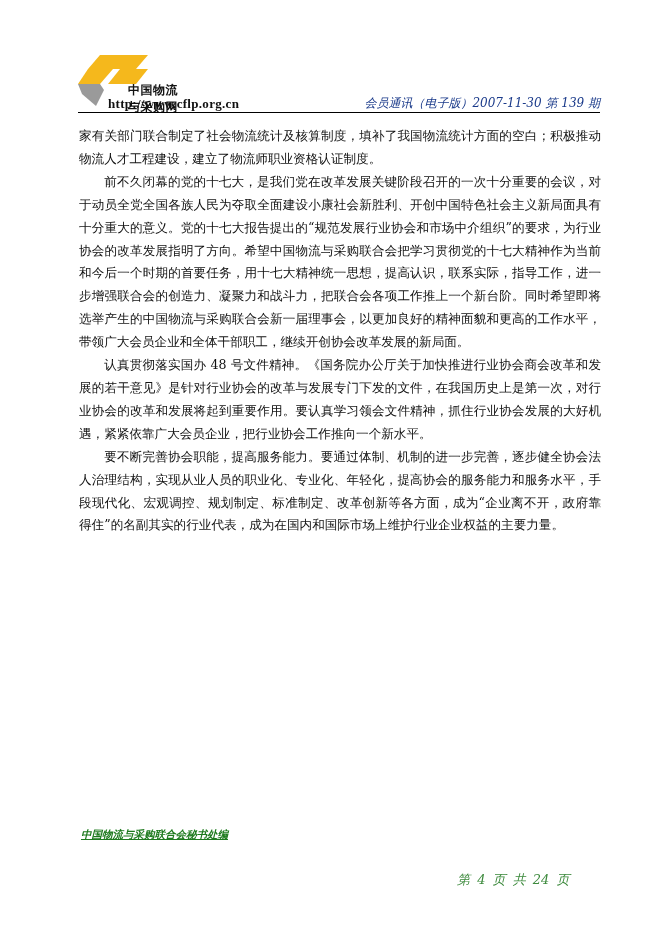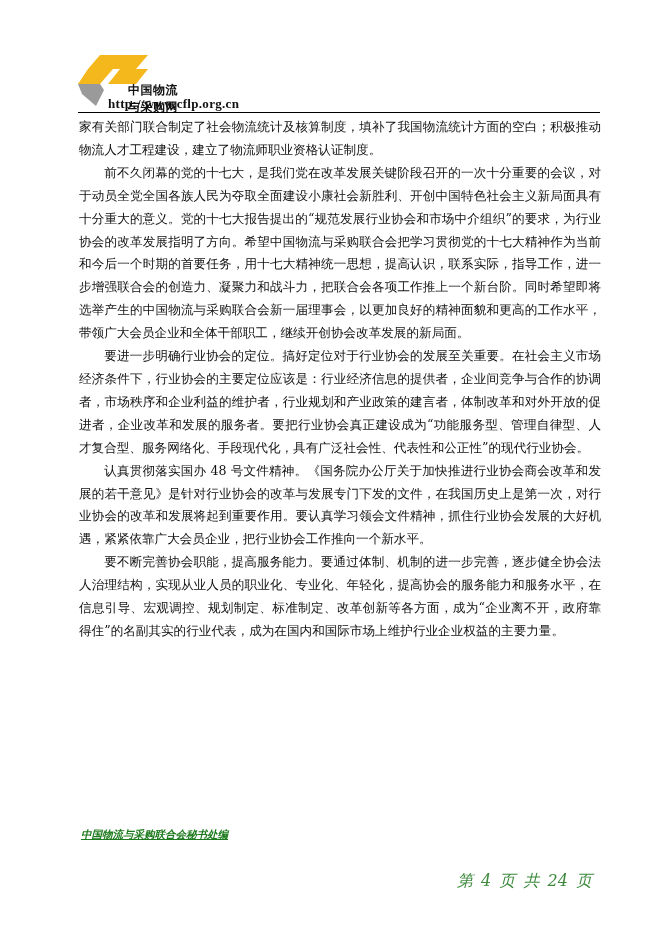--- a/index.html
+++ b/index.html
@@ -7,48 +7,48 @@
            font-family: "DejaVu Serif", "Liberation Serif", serif; color: #111; }
     .header { position: absolute; left: 78px; top: 52px; width: 522px; height: 60px; }
     .logo { position: absolute; left: 0; top: 0; width: 110px; height: 55px; }
     .logo-cn { position: absolute; left: 50px; top: 30px; font-family: Liberation Mono, monospace;
                font-weight: bold; font-size: 12px; color: #111; letter-spacing: 0.5px; }
     .logo-url { position: absolute; left: 30px; top: 44px; font-family: Liberation Serif, serif;
                 font-weight: bold; font-size: 13px; color: #111; letter-spacing: 0.3px; }
     .issue { position: absolute; right: 0; top: 43px; font-family: "DejaVu Serif", serif;
              font-style: italic; font-size: 12px; color: #1a3a8a; }
     .rule { position: absolute; left: 78px; top: 112px; width: 522px; height: 1px; background: #000; }
-    .content { position: absolute; left: 79px; top: 116px; width: 522px; }
+    .content { position: absolute; left: 79px; top: 125px; width: 522px; }
     .content p { margin: 0; font-size: 12.6px; line-height: 22.9px; text-align: justify;
                  text-justify: inter-character; }
     .content p.indent { text-indent: 2em; }
     .footer-left { position: absolute; left: 81px; top: 828px; font-size: 10.5px; font-style: italic;
                    font-weight: bold; color: #1e7a1e; font-family: "DejaVu Serif", serif; text-decoration: underline; }
-    .footer-right { position: absolute; left: 457px; top: 871px; font-size: 16px; font-style: italic;
+    .footer-right { position: absolute; left: 457px; top: 871px; font-size: 13px; font-style: italic;
                     color: #3d8a3d; font-family: "DejaVu Serif", serif; word-spacing: 3px; }
   </style>
 </head>
 <body>
 
 <div class="header">
   <div class="logo">
     <svg width="110" height="55" viewBox="0 0 110 55" style="position:absolute;left:0;top:0;">
       <polygon points="22,3 70,3 58,17 10,17" fill="#f5b81c"></polygon>
       <polygon points="10,17 35,17 22,32 0,32" fill="#f5b81c"></polygon>
       <polygon points="42,17 70,17 58,32 30,32" fill="#f5b81c"></polygon>
       <polygon points="0,32 22,32 26,38 18,54 4,42" fill="#9a9a9a"></polygon>
     </svg>
     <div class="logo-cn">中国物流与采购网</div>
     <div class="logo-url">http://www.cflp.org.cn</div>
   </div>
+  <div class="issue">会员通讯（电子版）2007-11-30 第 139 期</div>
 </div>
 <div class="rule"></div>
 
 <div class="content">
   <p>家有关部门联合制定了社会物流统计及核算制度，填补了我国物流统计方面的空白；积极推动物流人才工程建设，建立了物流师职业资格认证制度。</p>
   <p class="indent">前不久闭幕的党的十七大，是我们党在改革发展关键阶段召开的一次十分重要的会议，对于动员全党全国各族人民为夺取全面建设小康社会新胜利、开创中国特色社会主义新局面具有十分重大的意义。党的十七大报告提出的“规范发展行业协会和市场中介组织”的要求，为行业协会的改革发展指明了方向。希望中国物流与采购联合会把学习贯彻党的十七大精神作为当前和今后一个时期的首要任务，用十七大精神统一思想，提高认识，联系实际，指导工作，进一步增强联合会的创造力、凝聚力和战斗力，把联合会各项工作推上一个新台阶。同时希望即将选举产生的中国物流与采购联合会新一届理事会，以更加良好的精神面貌和更高的工作水平，带领广大会员企业和全体干部职工，继续开创协会改革发展的新局面。</p>
-  <p class="indent">要进一步明确行业协会的定位。搞好定位对于行业协会的发展至关重要。在社会主义市场经济条件下，行业协会的主要定位应该是：行业经济信息的提供者，企业间竞争与合作的协调者，市场秩序和企业利益的维护者，行业规划和产业政策的建言者，体制改革和对外开放的促进者，企业改革和发展的服务者。要把行业协会真正建设成为“功能服务型、管理自律型、人才复合型、服务网络化、手段现代化，具有广泛社会性、代表性和公正性”的现代行业协会。</p>
   <p class="indent">认真贯彻落实国办 48 号文件精神。《国务院办公厅关于加快推进行业协会商会改革和发展的若干意见》是针对行业协会的改革与发展专门下发的文件，在我国历史上是第一次，对行业协会的改革和发展将起到重要作用。要认真学习领会文件精神，抓住行业协会发展的大好机遇，紧紧依靠广大会员企业，把行业协会工作推向一个新水平。</p>
-  <p class="indent">要不断完善协会职能，提高服务能力。要通过体制、机制的进一步完善，逐步健全协会法人治理结构，实现从业人员的职业化、专业化、年轻化，提高协会的服务能力和服务水平，在信息引导、宏观调控、规划制定、标准制定、改革创新等各方面，成为“企业离不开，政府靠得住”的名副其实的行业代表，成为在国内和国际市场上维护行业企业权益的主要力量。</p>
+  <p class="indent">要不断完善协会职能，提高服务能力。要通过体制、机制的进一步完善，逐步健全协会法人治理结构，实现从业人员的职业化、专业化、年轻化，提高协会的服务能力和服务水平，手段现代化、宏观调控、规划制定、标准制定、改革创新等各方面，成为“企业离不开，政府靠得住”的名副其实的行业代表，成为在国内和国际市场上维护行业企业权益的主要力量。</p>
 </div>
 
 <div class="footer-left">中国物流与采购联合会秘书处编</div>
 <div class="footer-right">第 4 页 共 24 页</div>
 
 </body></html>

